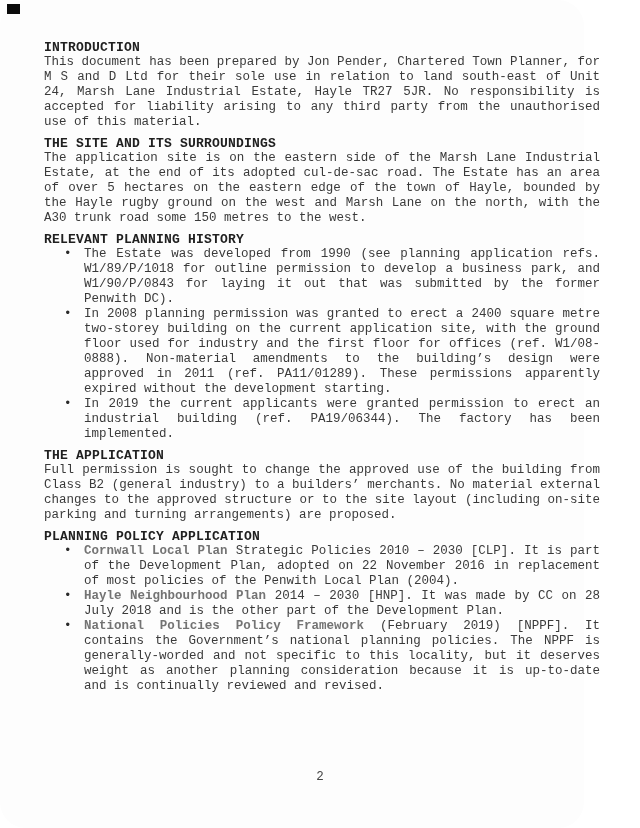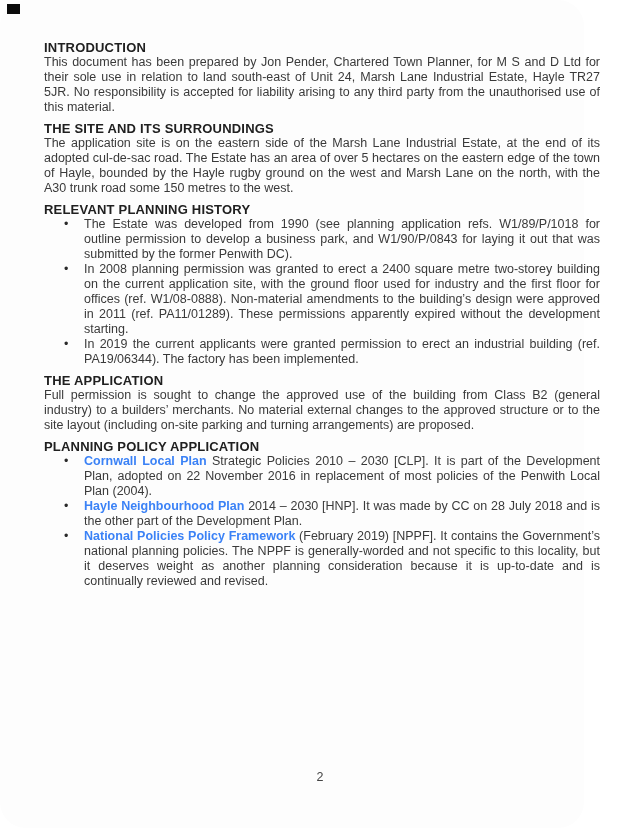--- a/index.html
+++ b/index.html
@@ -8,21 +8,21 @@
     width: 640px;
     height: 828px;
     background: #ffffff;
     overflow: hidden;
   }
   .page {
     position: relative;
     width: 584px;
     height: 828px;
     background: #fdfdfd;
-    font-family: Liberation Sans, sans-serif;
+    font-family: Liberation Mono, monospace;
     color: #3a3a3a;
     font-size: 12.5px;
     line-height: 15px;
     border-radius: 26px;
   }
   .scan-mark {
     position: absolute;
     left: 7px;
     top: 4px;
     width: 13px;
@@ -65,21 +65,21 @@
   }
   li.bullet-item::before {
     content: "\2022";
     position: absolute;
     left: 20px;
     top: 0;
     color: #2a2a2a;
   }
   span.bold {
     font-weight: bold;
-    color: #3b82f6;
+    color: #737373;
   }
   .footer {
     position: absolute;
     top: 770px;
     left: 0;
     width: 640px;
     text-align: center;
     font-size: 12.5px;
     color: #444444;
   }

